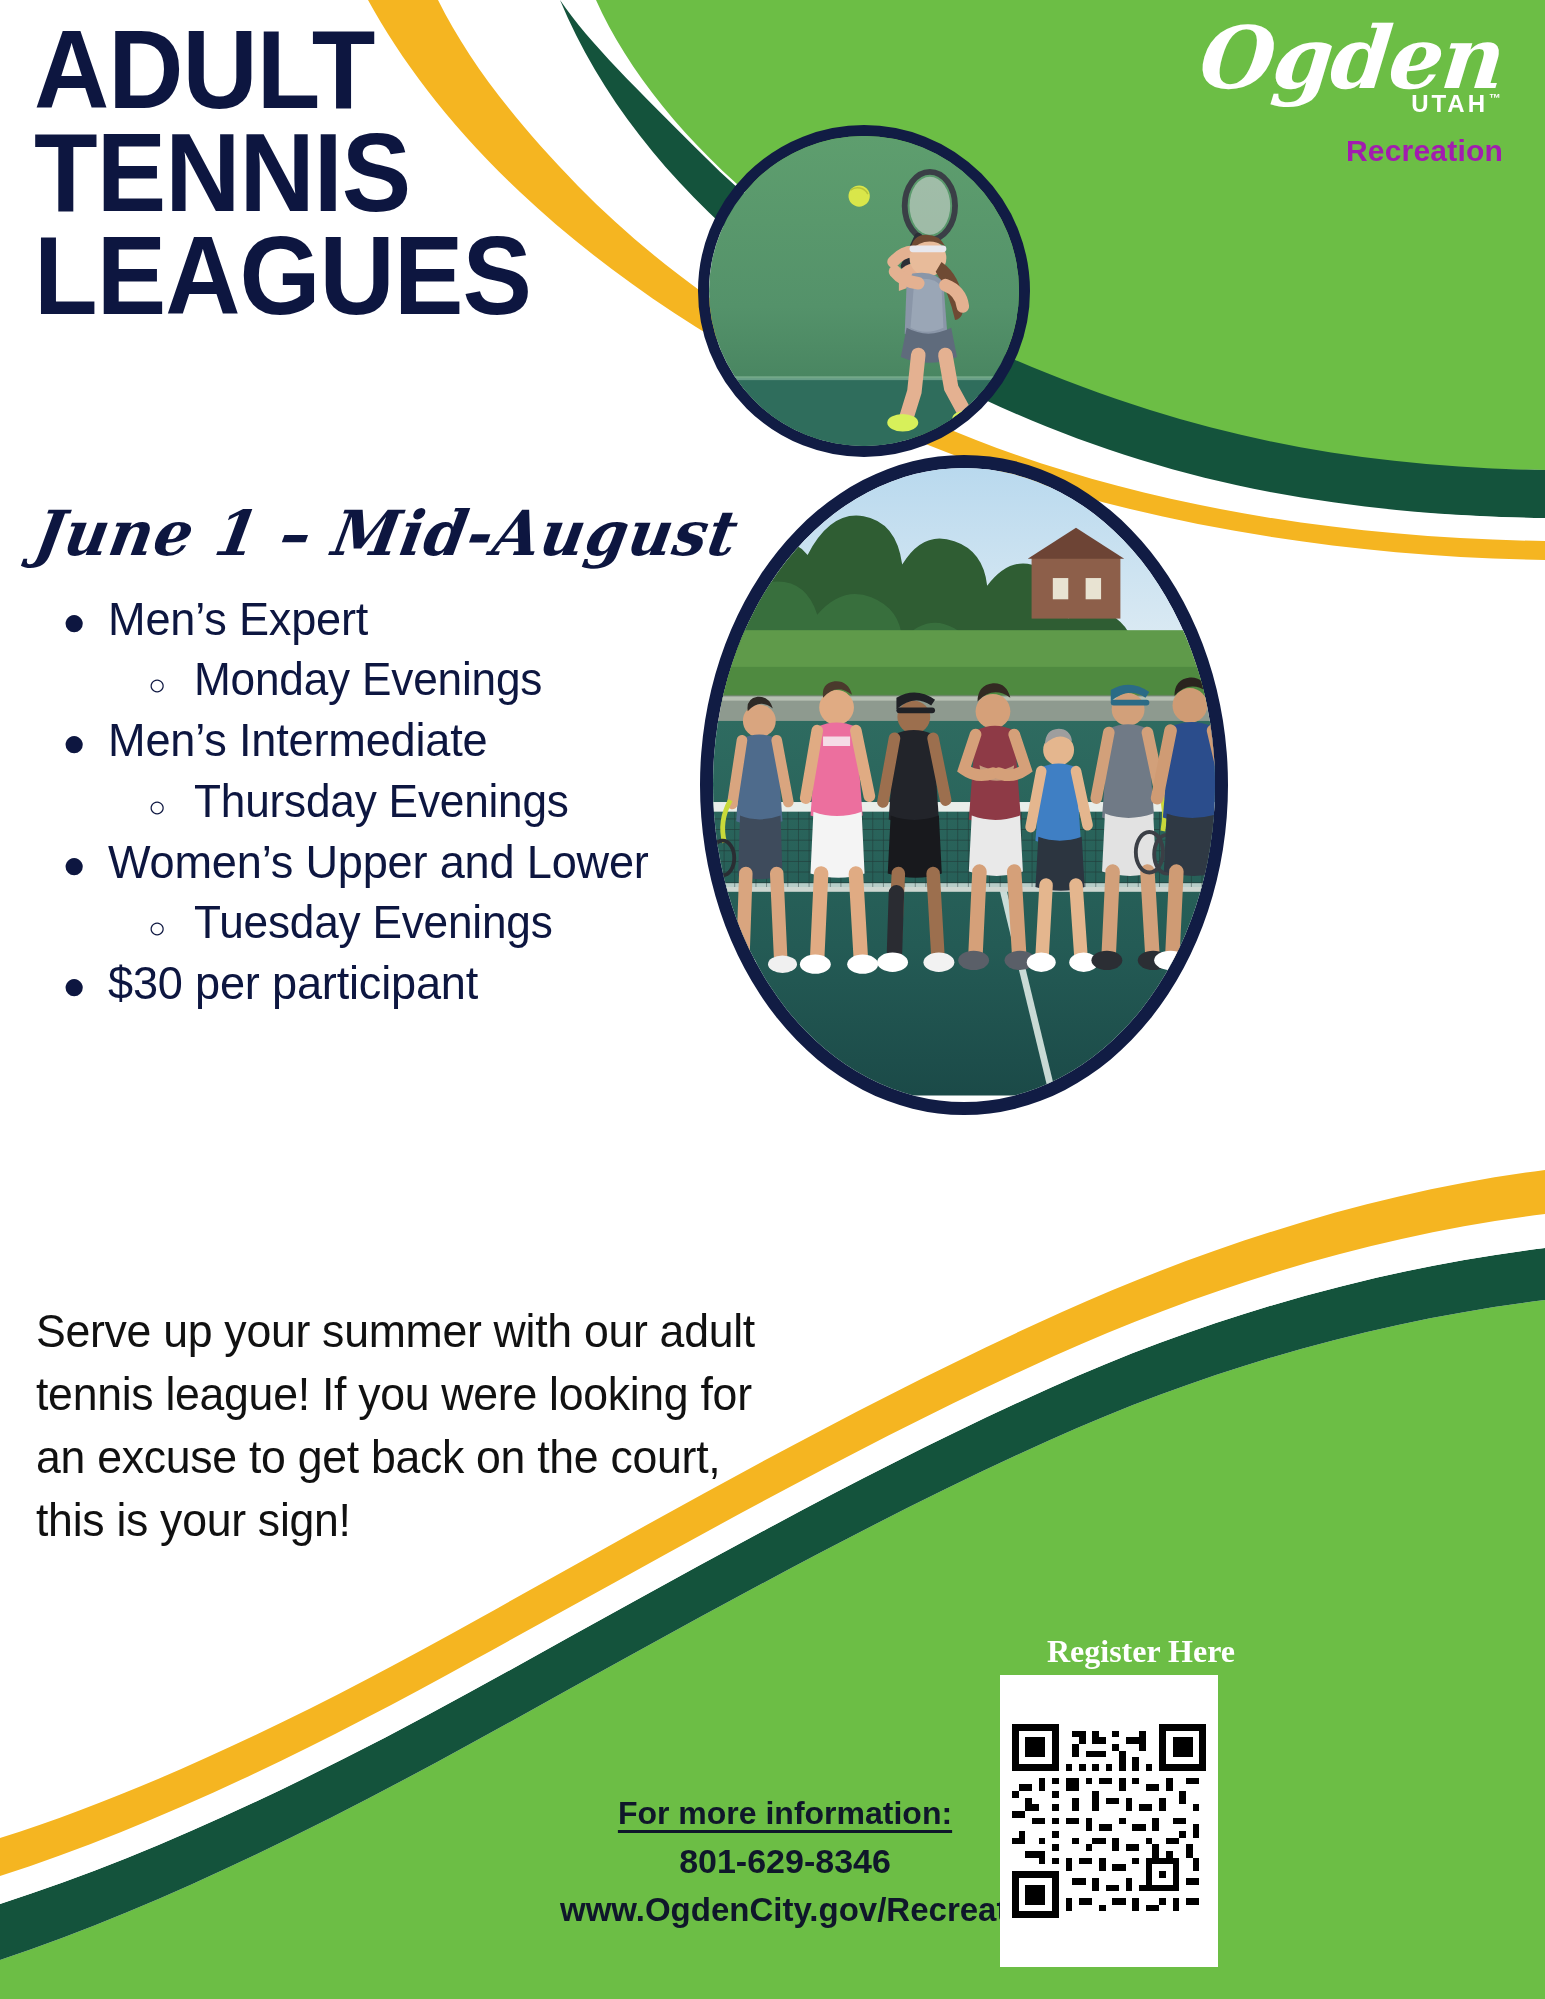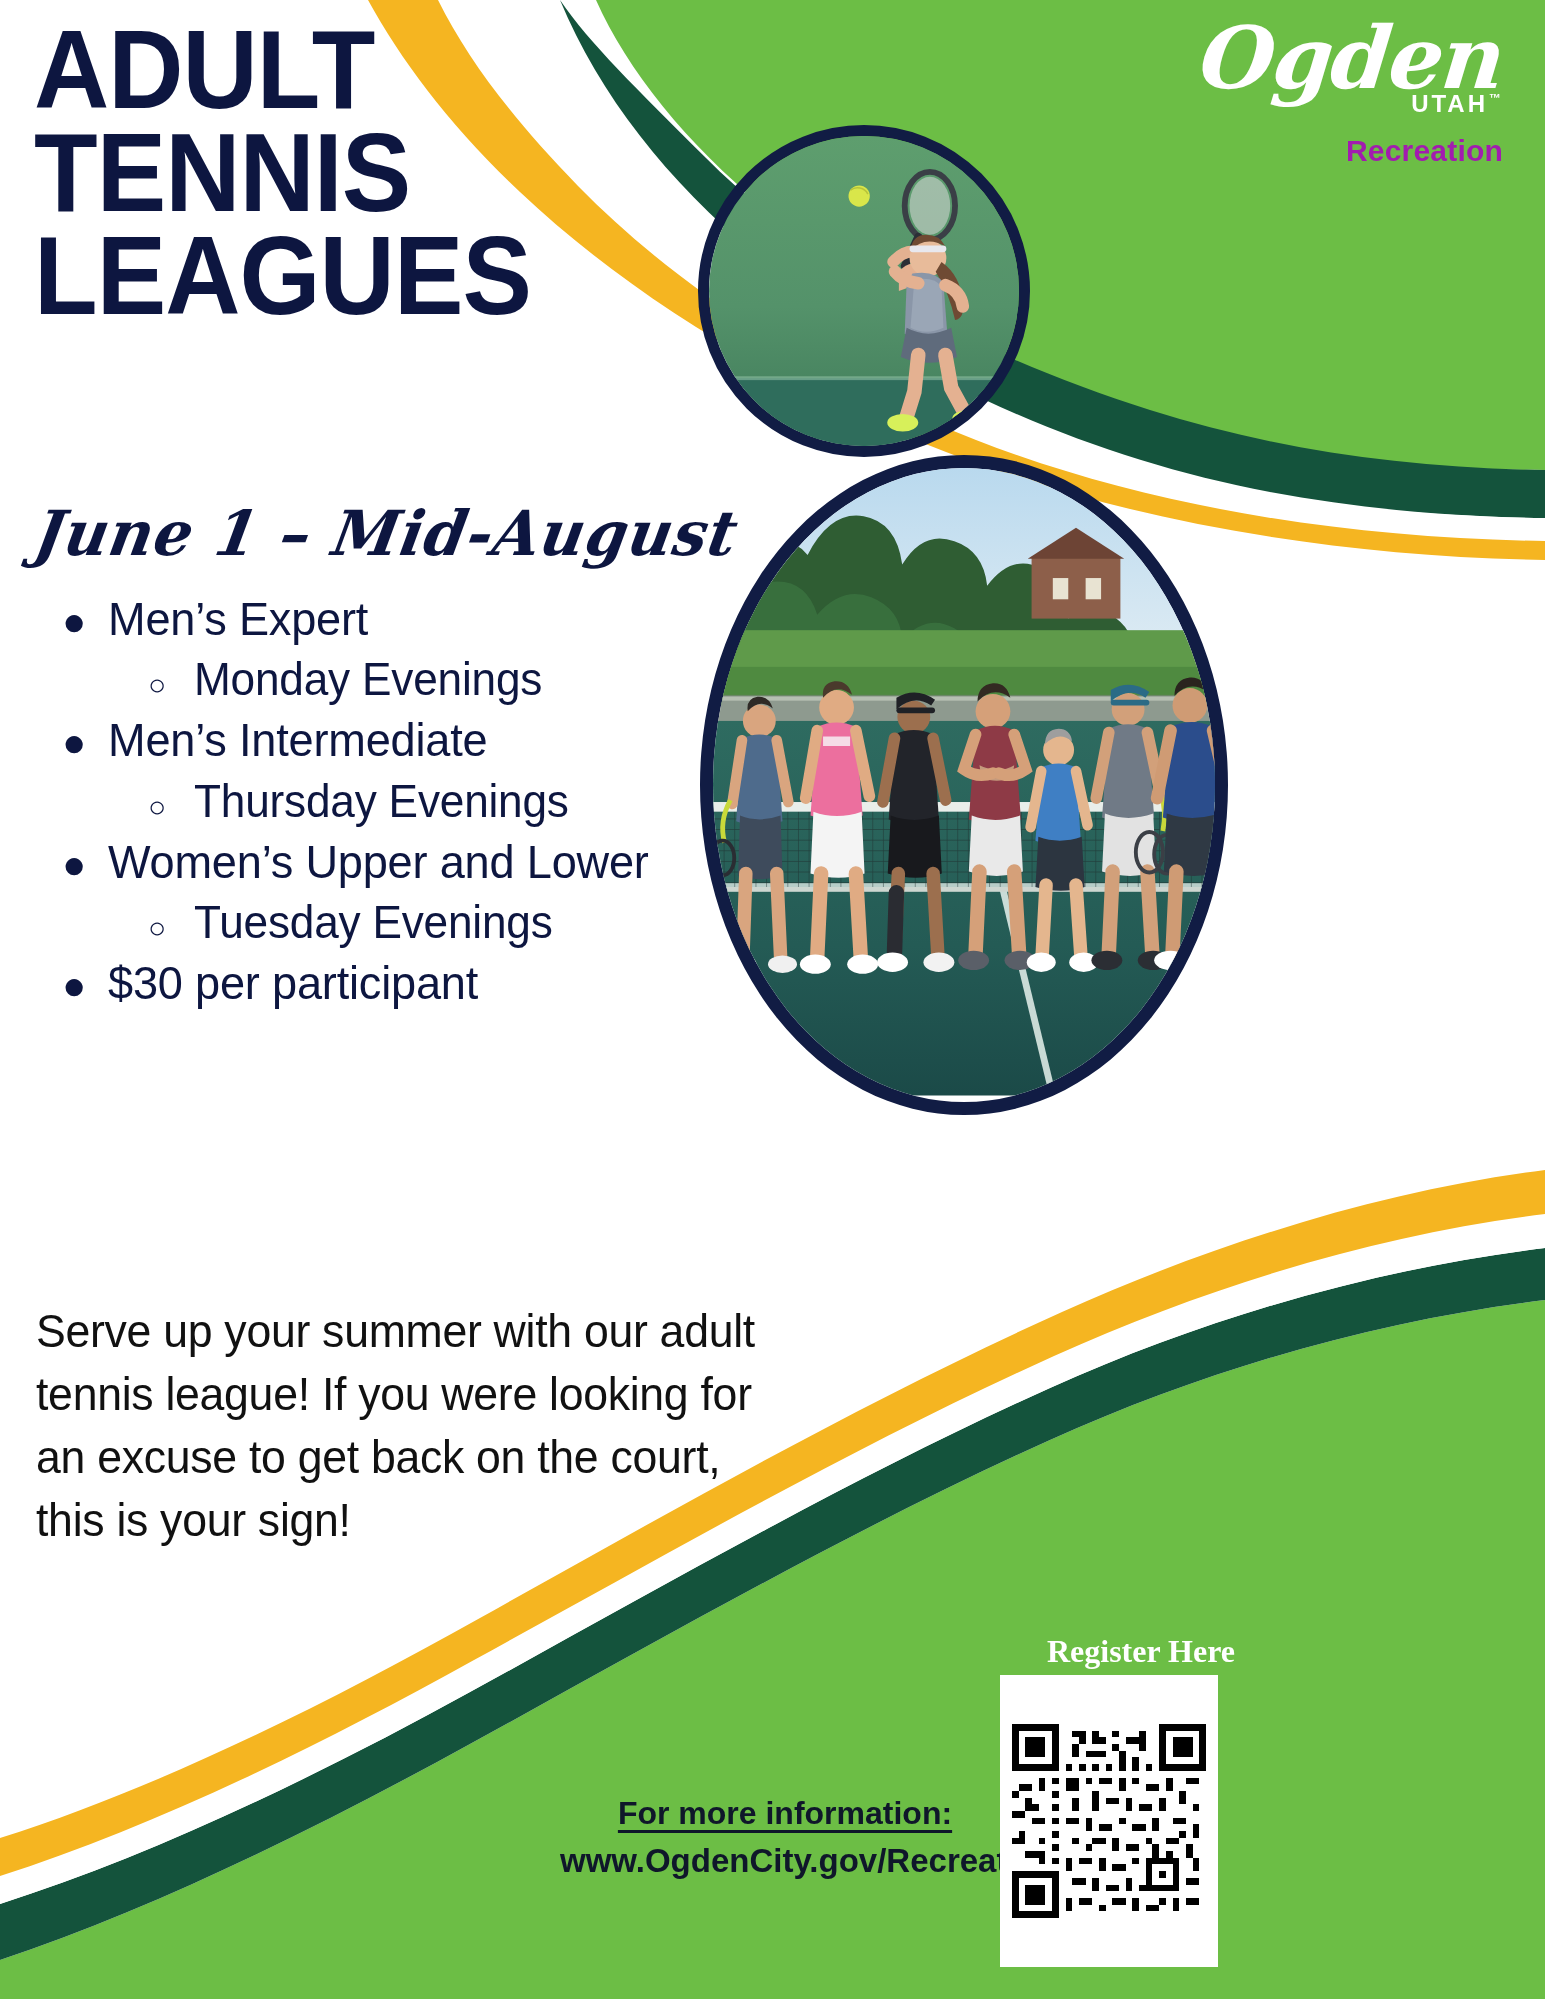--- a/index.html
+++ b/index.html
@@ -471,20 +471,21 @@
         <path d="M480,418 l-4,84 M518,418 l5,84" stroke="#cf9b74" stroke-width="15" stroke-linecap="round"></path>
         <ellipse cx="474" cy="510" rx="17" ry="10" fill="#ffffff"></ellipse>
         <ellipse cx="524" cy="510" rx="17" ry="10" fill="#ffffff"></ellipse>
         <ellipse cx="452" cy="398" rx="14" ry="21" fill="none" stroke="#3b3f46" stroke-width="4"></ellipse>
       </g>
     </svg>
   </div>
 
   <div class="footer-info">
     <div class="fi-head">For more information:</div>
+    <div class="fi-phone">801-629-8346</div>
     <div class="fi-url">www.OgdenCity.gov/Recreation</div>
   </div>
 
   <div class="register-label">Register Here</div>
 
   <div class="qr-box">
     <svg viewBox="0 0 29 29" shape-rendering="crispEdges">
       <rect width="29" height="29" fill="#ffffff"></rect>
       <g fill="#000000">
 

